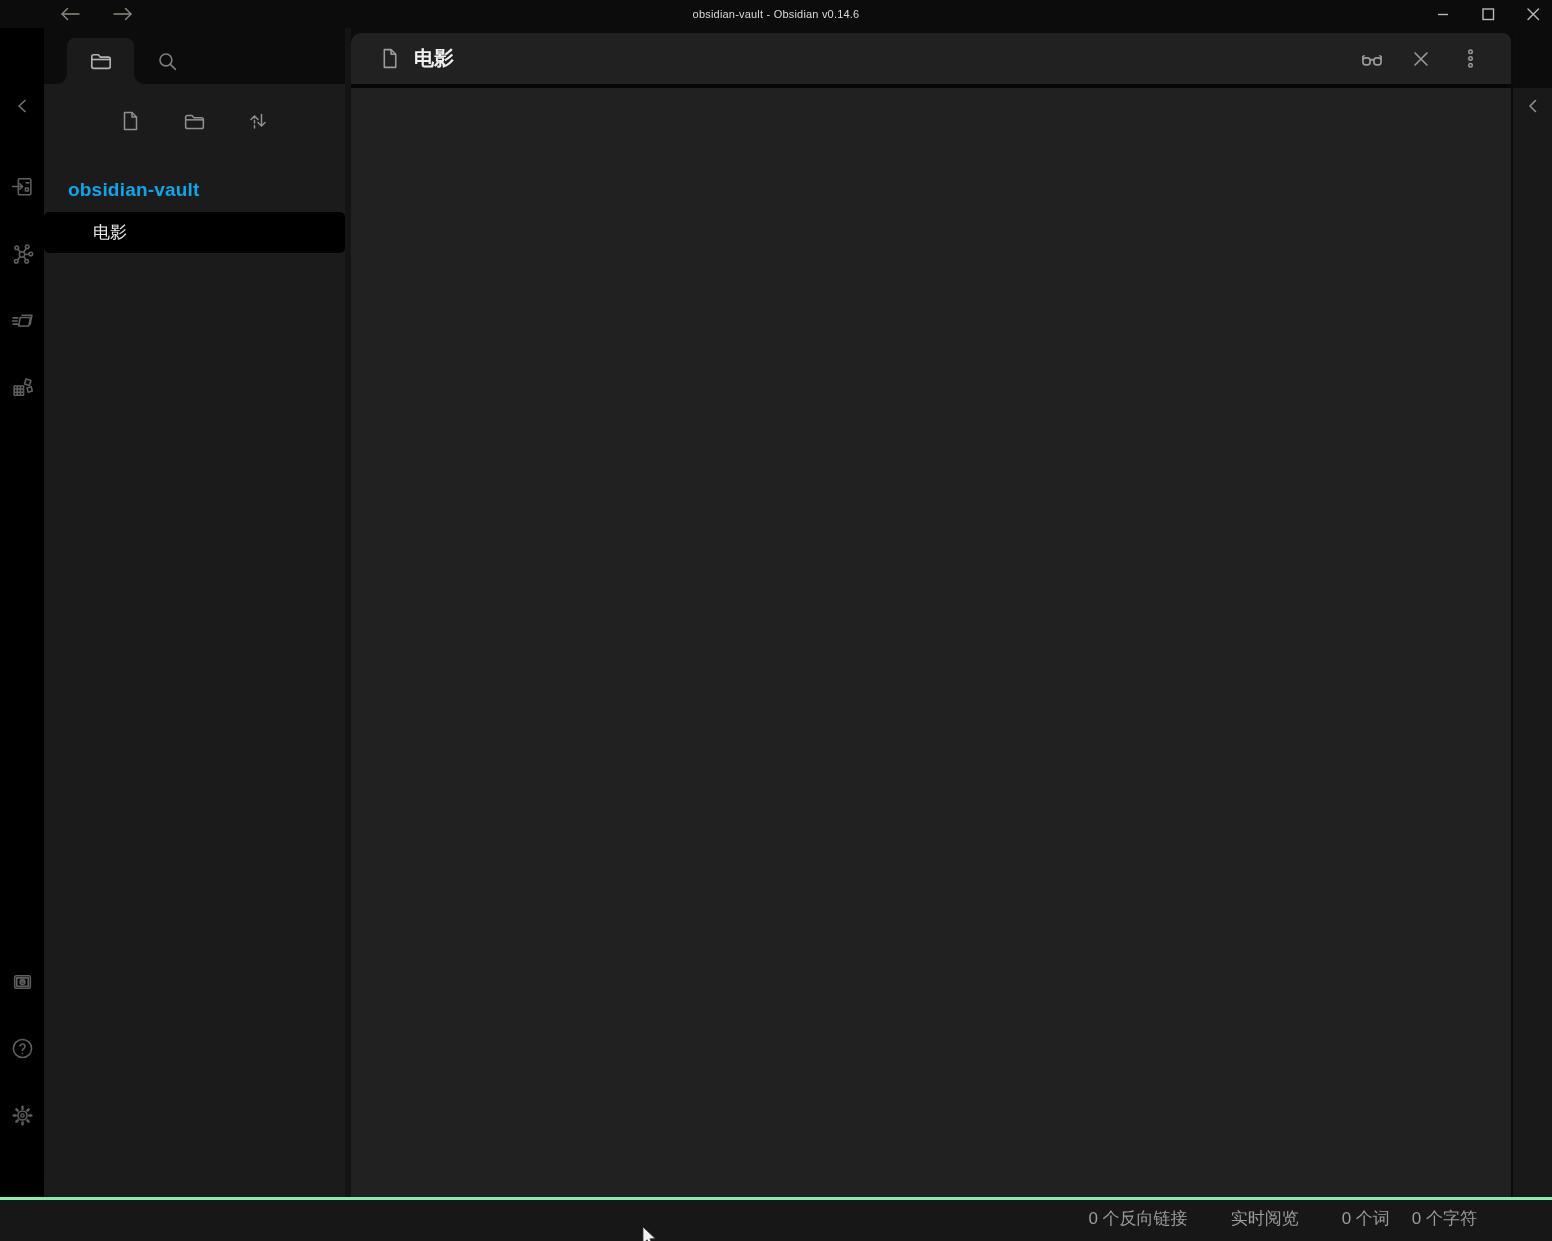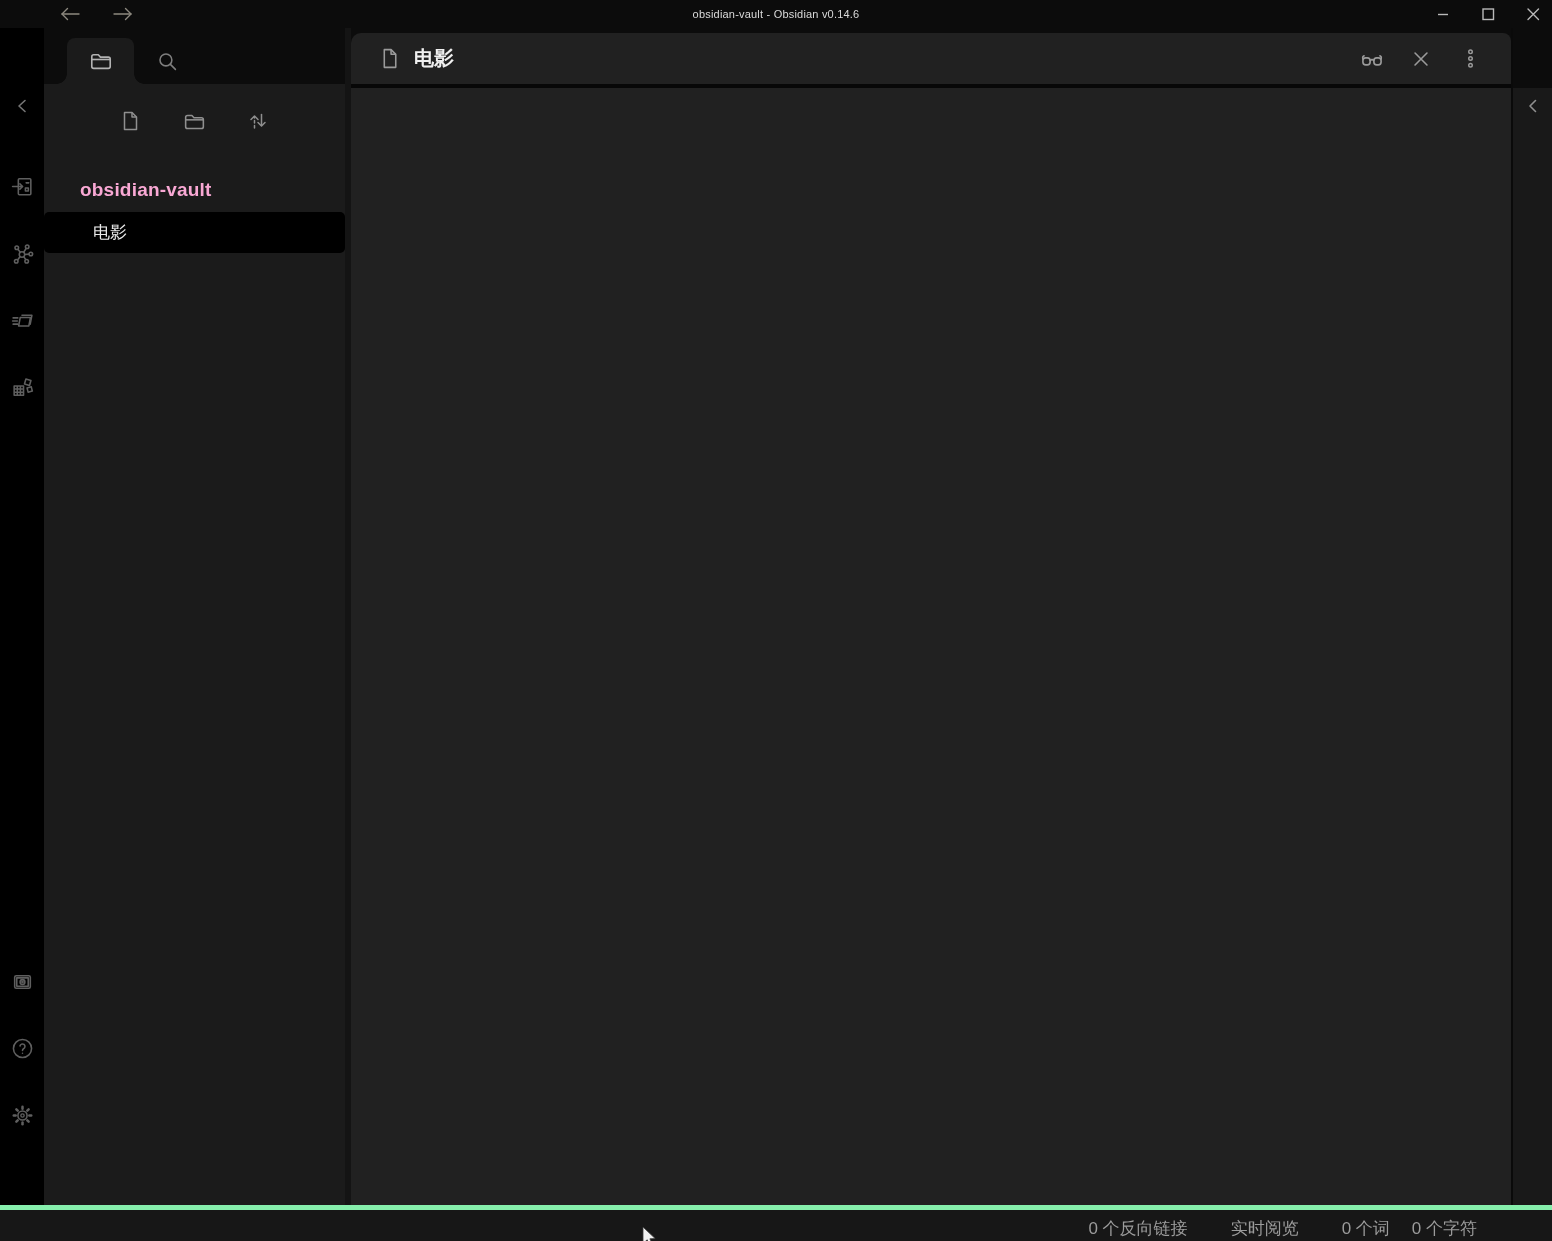--- a/index.html
+++ b/index.html
@@ -35,21 +35,21 @@
   .sidebar { width:301px; flex:none; display:flex; flex-direction:column; background:#1b1b1b; }
   .sidebar-tabbar { height:56px; flex:none; position:relative; background:#0c0c0c; }
   .side-tab { position:absolute; top:10px; height:46px; display:flex; align-items:center; justify-content:center; border:none; background:none; }
   .side-tab.active { left:23px; width:67px; background:#1b1b1b; border-radius:8px 8px 0 0; }
   .side-tab.active::before, .side-tab.active::after { content:""; position:absolute; bottom:0; width:10px; height:10px; }
   .side-tab.active::before { left:-10px; background:radial-gradient(circle at 0 0, transparent 9.5px, #1b1b1b 10px); }
   .side-tab.active::after { right:-10px; background:radial-gradient(circle at 100% 0, transparent 9.5px, #1b1b1b 10px); }
   .side-tab.search { left:100px; width:46px; }
   .sidebar-toolbar { flex:none; display:flex; gap:40px; padding:25px 0 0 74px; }
   .tool-btn { width:24px; height:24px; display:flex; align-items:center; justify-content:center; background:none; border:none; }
-  .vault-title { margin:46px 0 0 36px; font-size:19px; font-weight:700; color:#f9a8d4; letter-spacing:.2px; cursor:default; }
+  .vault-title { margin:46px 0 0 24px; font-size:19px; font-weight:700; color:#0ea5e9; letter-spacing:.2px; cursor:default; }
   .file-list { margin-top:11px; }
   .file-item { height:41px; display:flex; align-items:center; padding-left:49px; font-size:17px; color:#eaeaea; }
   .file-item.selected { background:#000; border-radius:5px; }
 
   .pane-divider { width:6px; flex:none; background:#141414; }
 
   
   .editor { flex:1; min-width:0; display:flex; flex-direction:column; background:#212121; }
   .editor-tabbar { height:56px; flex:none; position:relative; background:#0c0c0c; }
   .editor-tab { position:absolute; left:0; right:0; top:5px; bottom:0; background:#212121; border-radius:10px 8px 0 0; display:flex; align-items:center; padding:0 27px 0 26px; }
@@ -58,21 +58,21 @@
   .tab-action { width:28px; height:28px; margin-left:21px; display:flex; align-items:center; justify-content:center; background:none; border:none; }
   .editor-sep { height:4px; flex:none; background:#070707; }
   .editor-content { flex:1; background:#212121; }
 
   
   .rightstrip { width:41px; flex:none; background:#191919; border-left:2px solid #0a0a0a; display:flex; flex-direction:column; align-items:center; }
   .rightstrip-top { height:60px; width:100%; background:#0c0c0c; flex:none; }
   .rs-btn { margin-top:6px; width:28px; height:24px; display:flex; align-items:center; justify-content:center; background:none; border:none; }
 
   
-  .statusbar { position:absolute; left:0; right:0; bottom:0; height:36px; background:#171717; border-top:5px solid #86efac; display:flex; justify-content:flex-end; align-items:flex-start; gap:43px; padding:7px 75px 0 0; overflow:hidden; color:#9c9c9c; font-size:17px; }
+  .statusbar { position:absolute; left:0; right:0; bottom:0; height:44px; background:#171717; border-top:3px solid #86efac; display:flex; justify-content:flex-end; align-items:flex-start; gap:43px; padding:7px 75px 0 0; overflow:hidden; color:#9c9c9c; font-size:17px; }
   .status-item { white-space:nowrap; }
   .status-wordcount { display:flex; gap:22px; }
 
   
   .cursor { position:absolute; left:642px; top:1226px; z-index:9; }
 
   svg { display:block; }
 </style>
 </head>
 <body>

